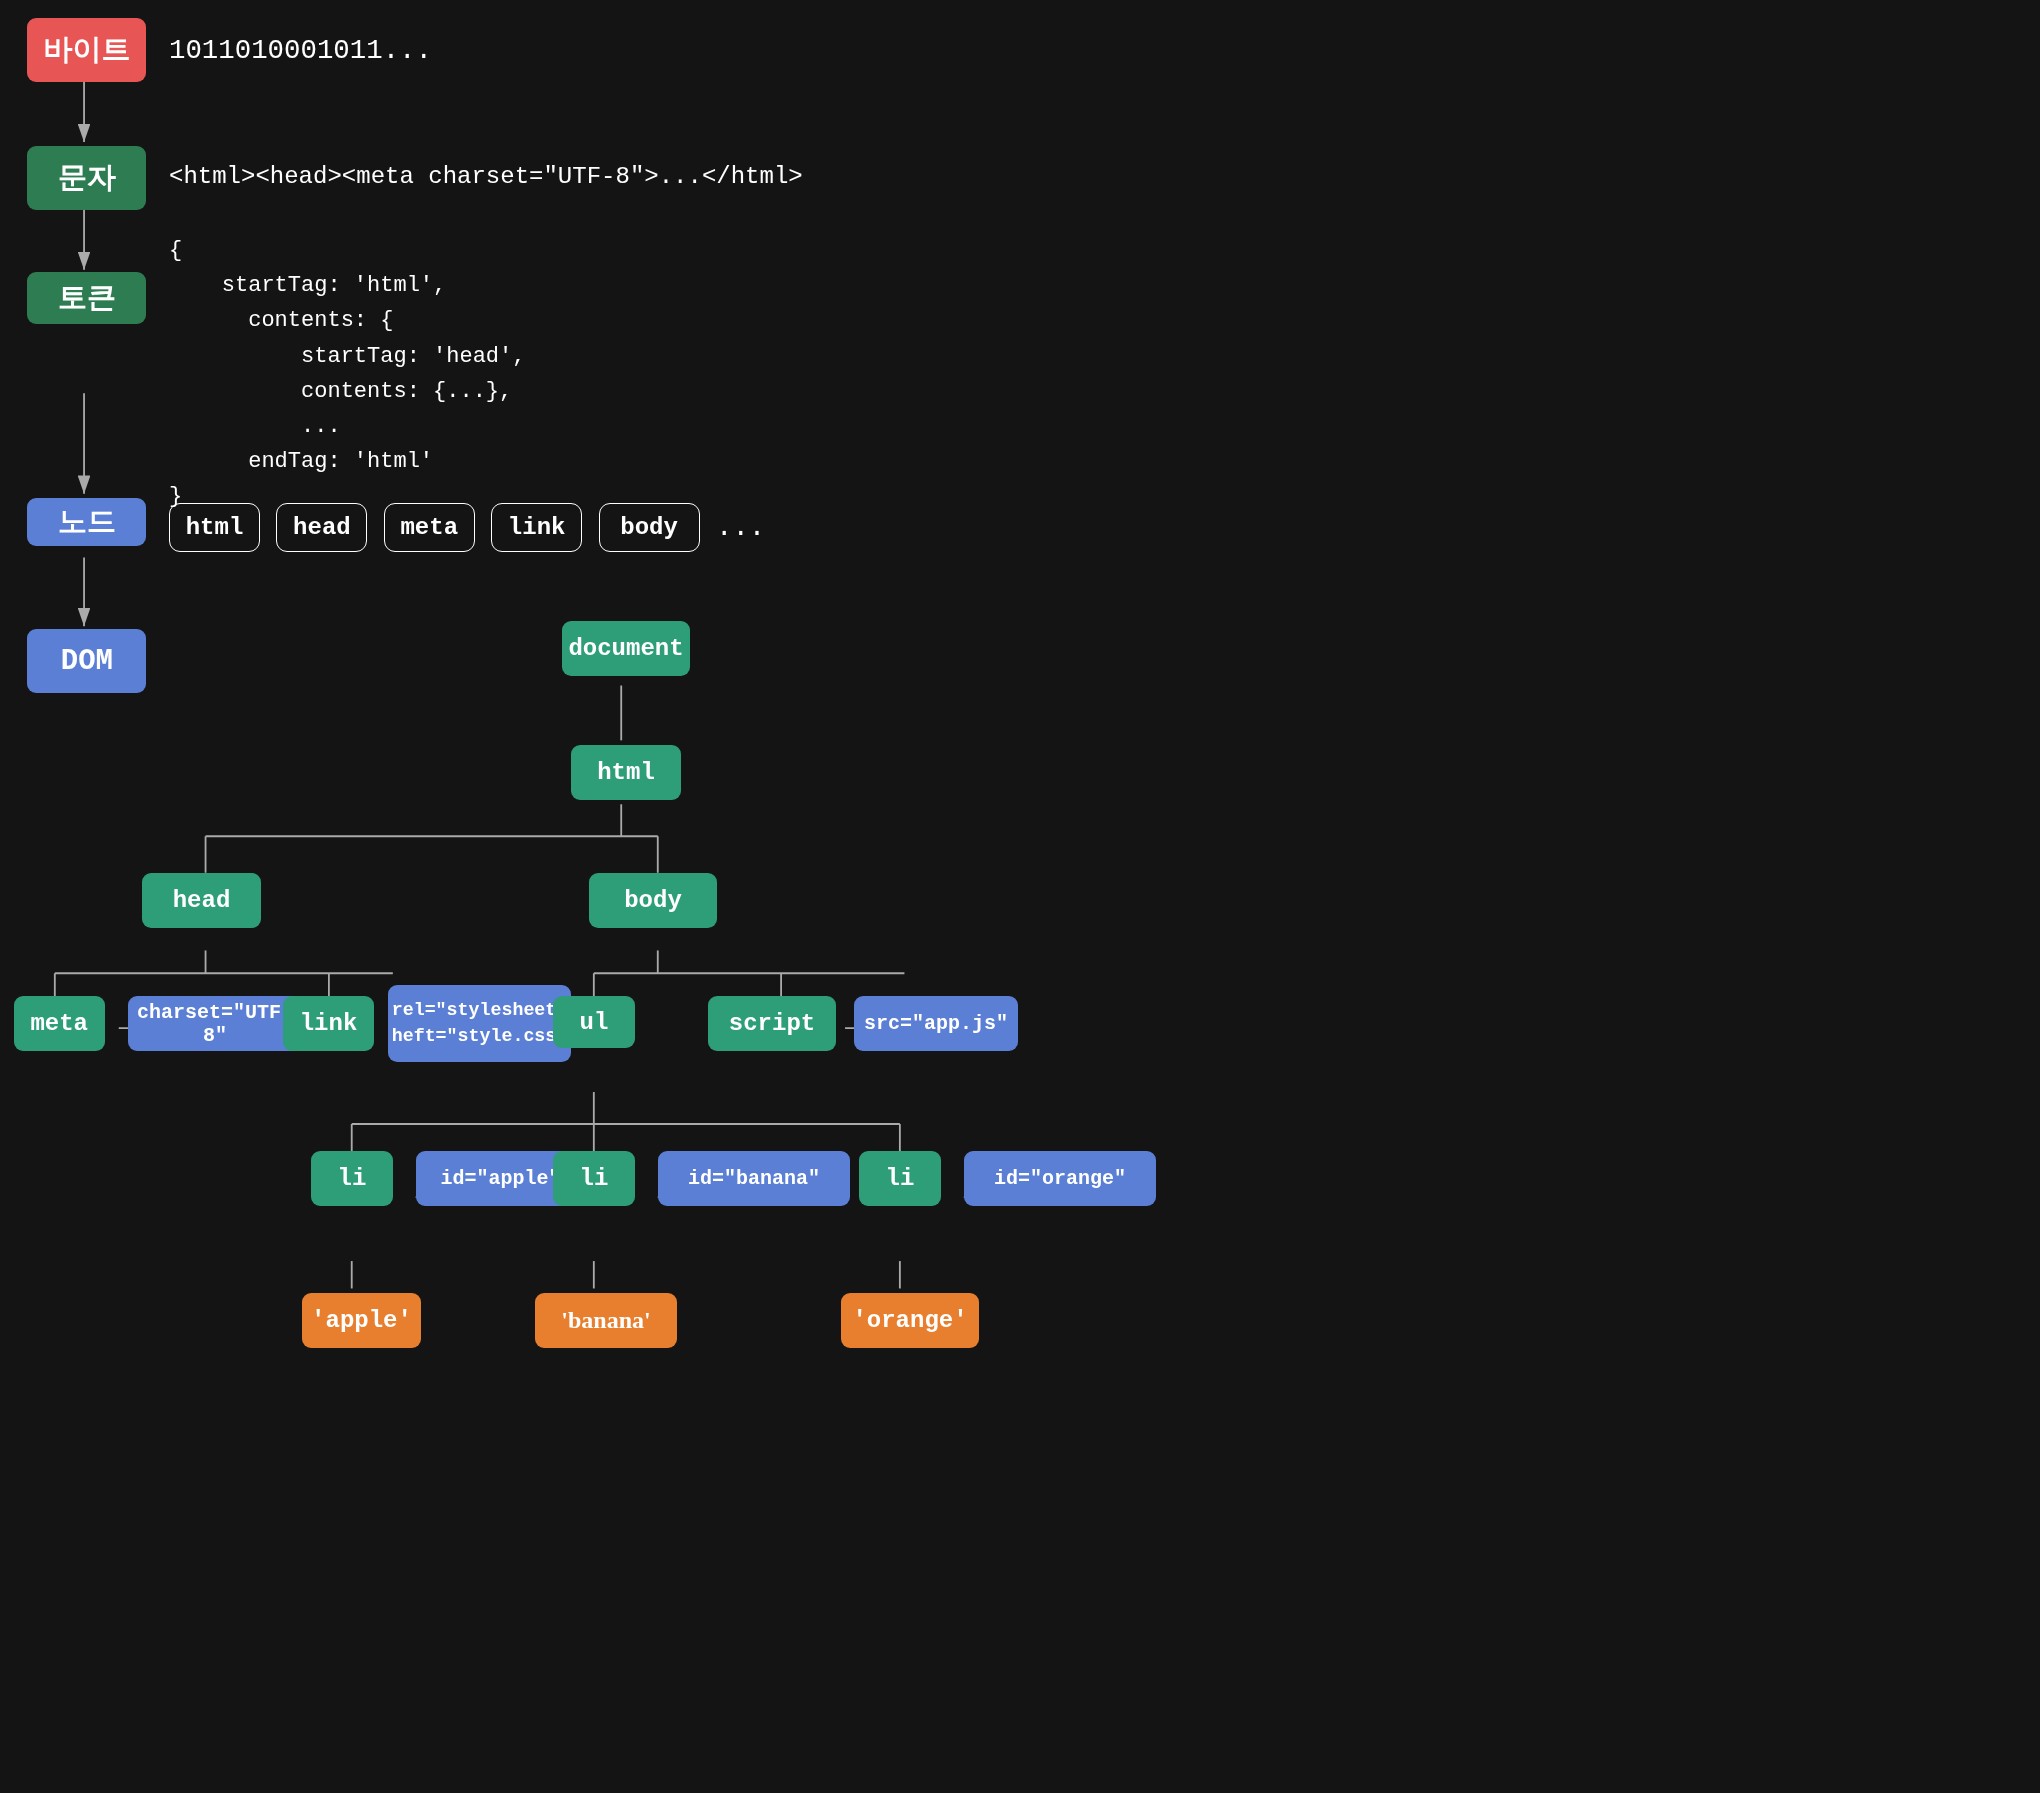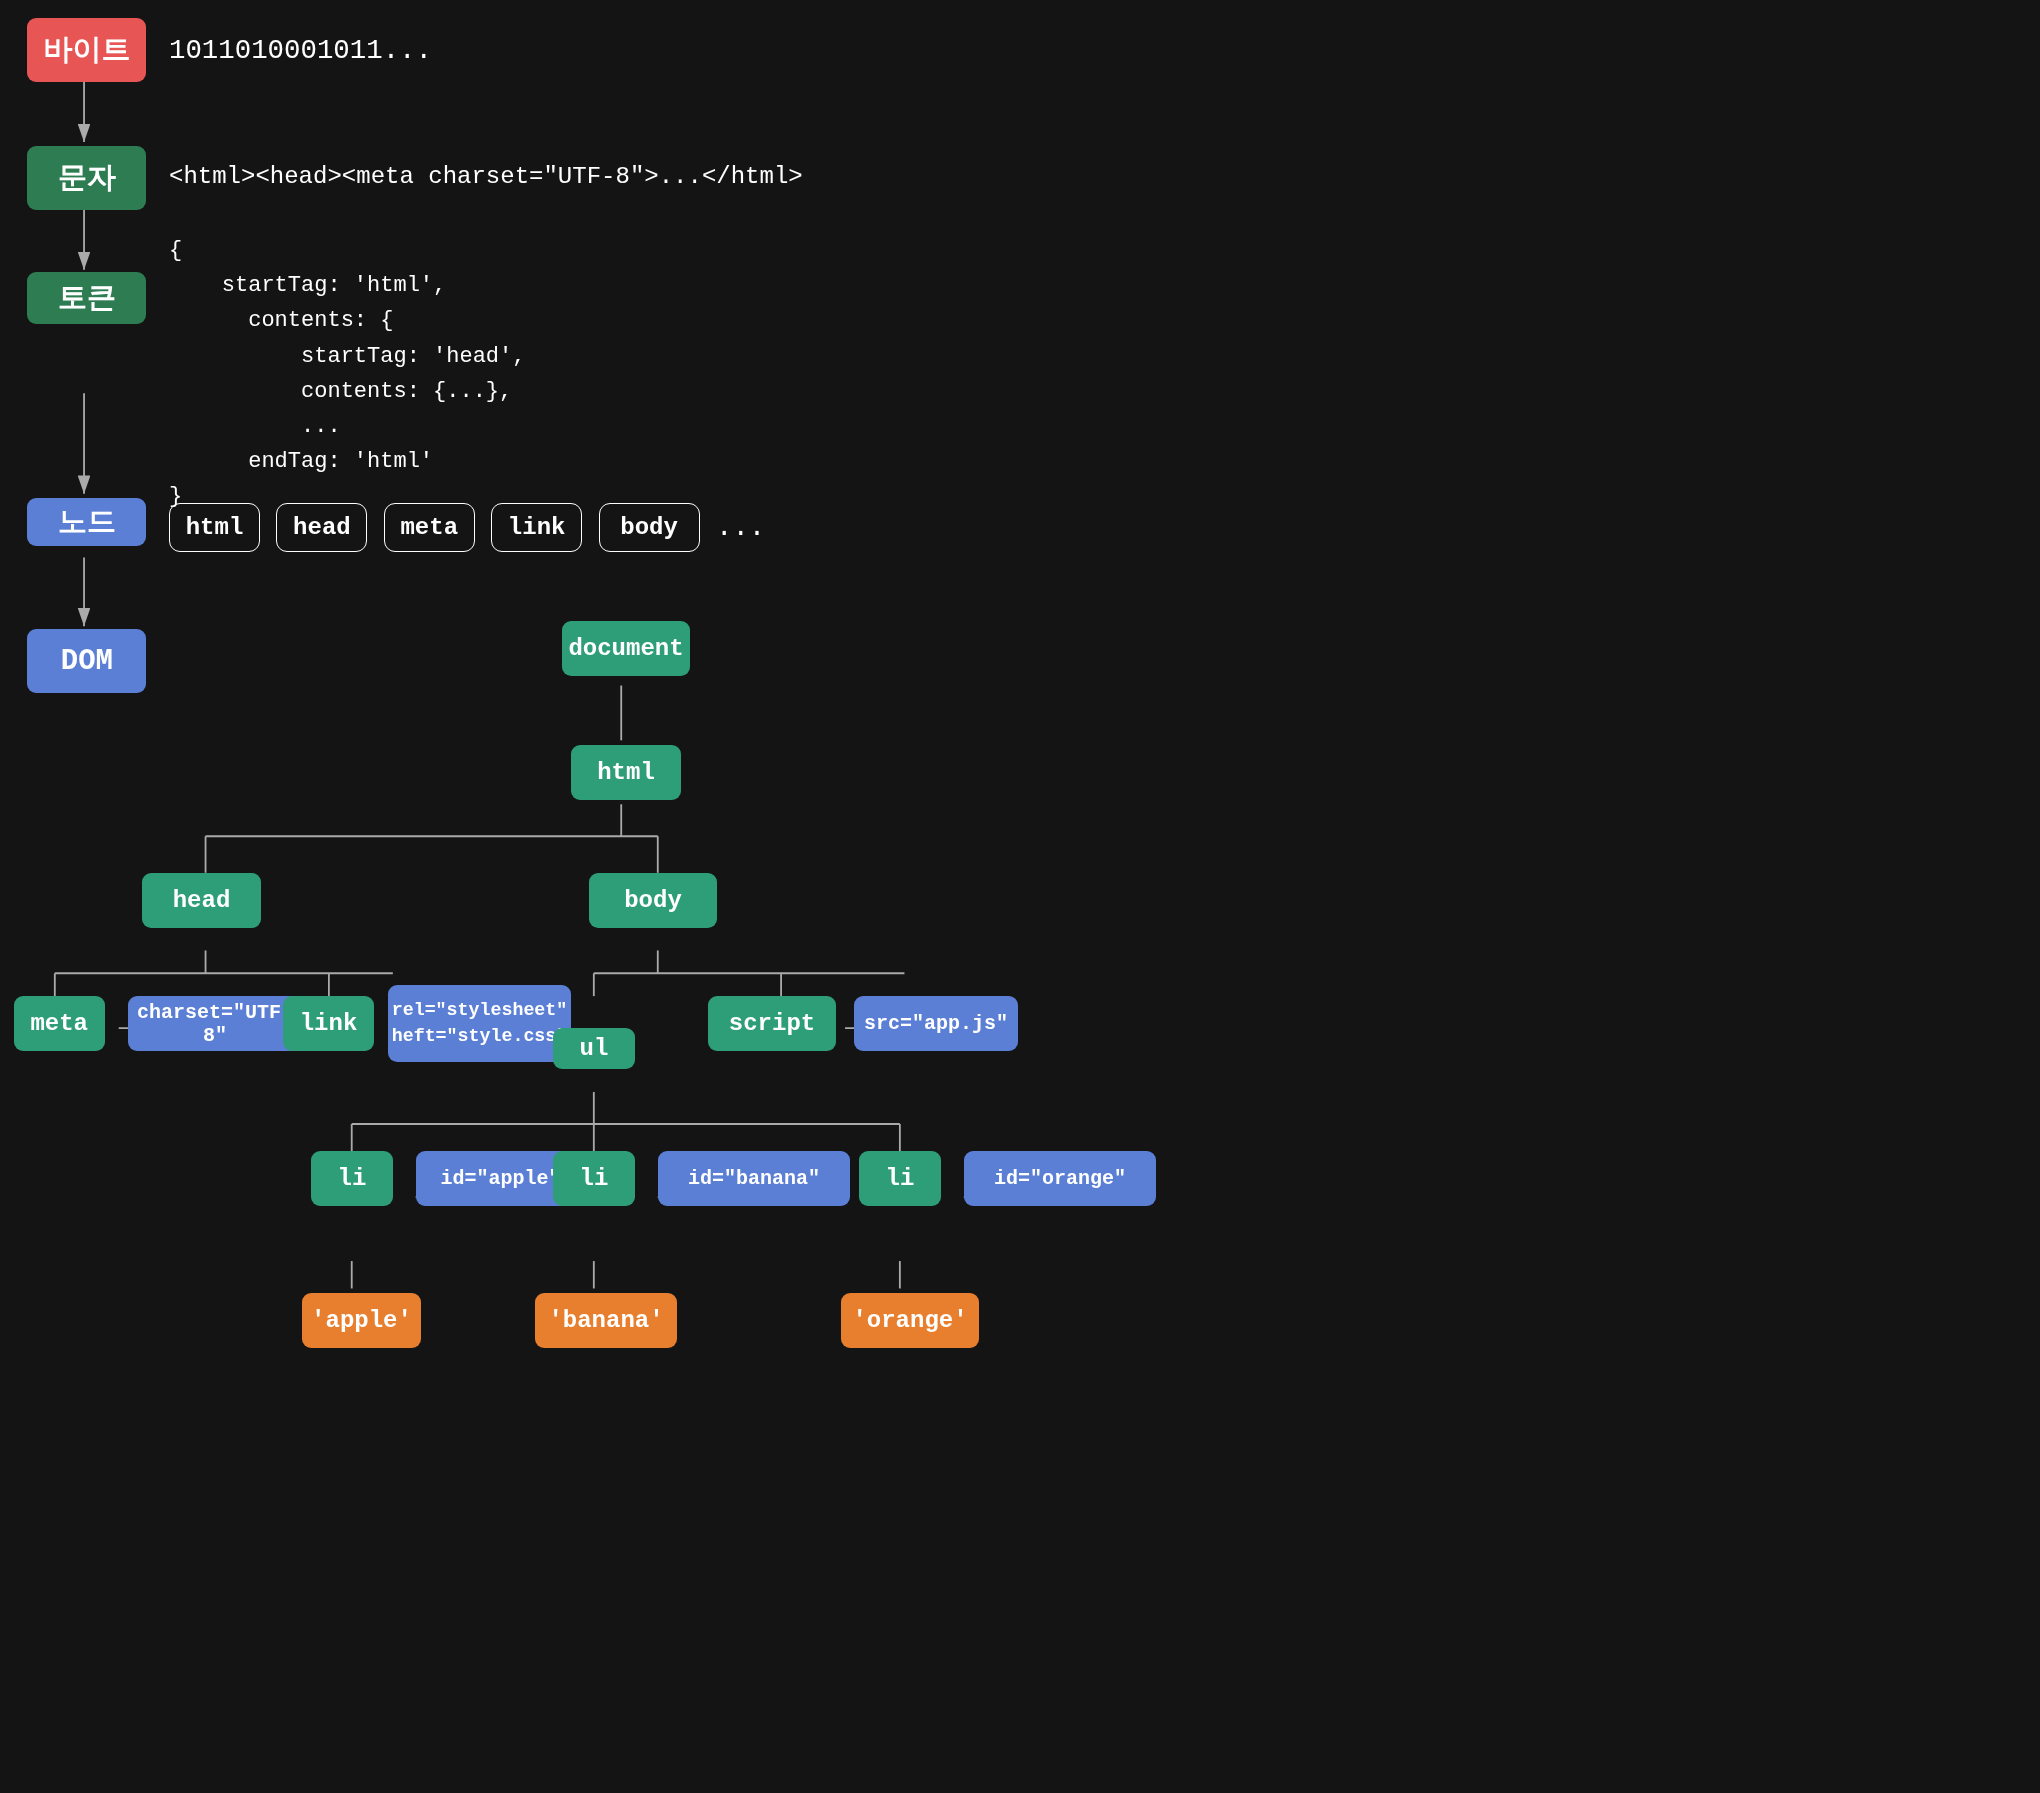--- a/index.html
+++ b/index.html
@@ -199,21 +199,21 @@
 <div class="node-box blue-attr" style="left:128px;top:996px;width:174px;height:55px;font-size:20px;">
   <span>charset="UTF-8"</span>
 </div>
 
 <div class="node-box teal" style="left:283px;top:996px;width:91px;height:55px;font-size:24px;">
   <span>link</span>
 </div>
 
 <div class="node-box blue-attr" style="left:388px;top:985px;width:183px;height:77px;font-size:18.3px;line-height:1.4;text-align:center;">rel="stylesheet"<br>heft="style.css"</div>
 
-<div class="node-box teal" style="left:553px;top:996px;width:82px;height:41px;font-size:24px;margin-top:32px;">
+<div class="node-box teal" style="left:553px;top:996px;width:82px;height:52px;font-size:24px;">
   <span>ul</span>
 </div>
 
 <div class="node-box teal" style="left:708px;top:996px;width:128px;height:55px;font-size:24px;">
   <span>script</span>
 </div>
 
 <div class="node-box blue-attr" style="left:854px;top:996px;width:164px;height:55px;font-size:20px;">
   <span>src="app.js"</span>
 </div>
@@ -231,21 +231,21 @@
 </div>
 
 <div class="node-box teal" style="left:553px;top:1151px;width:82px;height:55px;font-size:24px;">
   <span>li</span>
 </div>
 
 <div class="node-box blue-attr" style="left:658px;top:1151px;width:192px;height:55px;font-size:20px;">
   <span>id="banana"</span>
 </div>
 
-<div class="node-box orange" style="left:535px;top:1293px;width:142px;height:55px;font-size:24px;">
+<div class="node-box orange" style="left:535px;top:1293px;width:142px;height:55px;font-size:24px;font-family:Liberation Serif, serif;">
   <span>'banana'</span>
 </div>
 
 <div class="node-box teal" style="left:859px;top:1151px;width:82px;height:55px;font-size:24px;">
   <span>li</span>
 </div>
 
 <div class="node-box blue-attr" style="left:964px;top:1151px;width:192px;height:55px;font-size:20px;">
   <span>id="orange"</span>
 </div>

